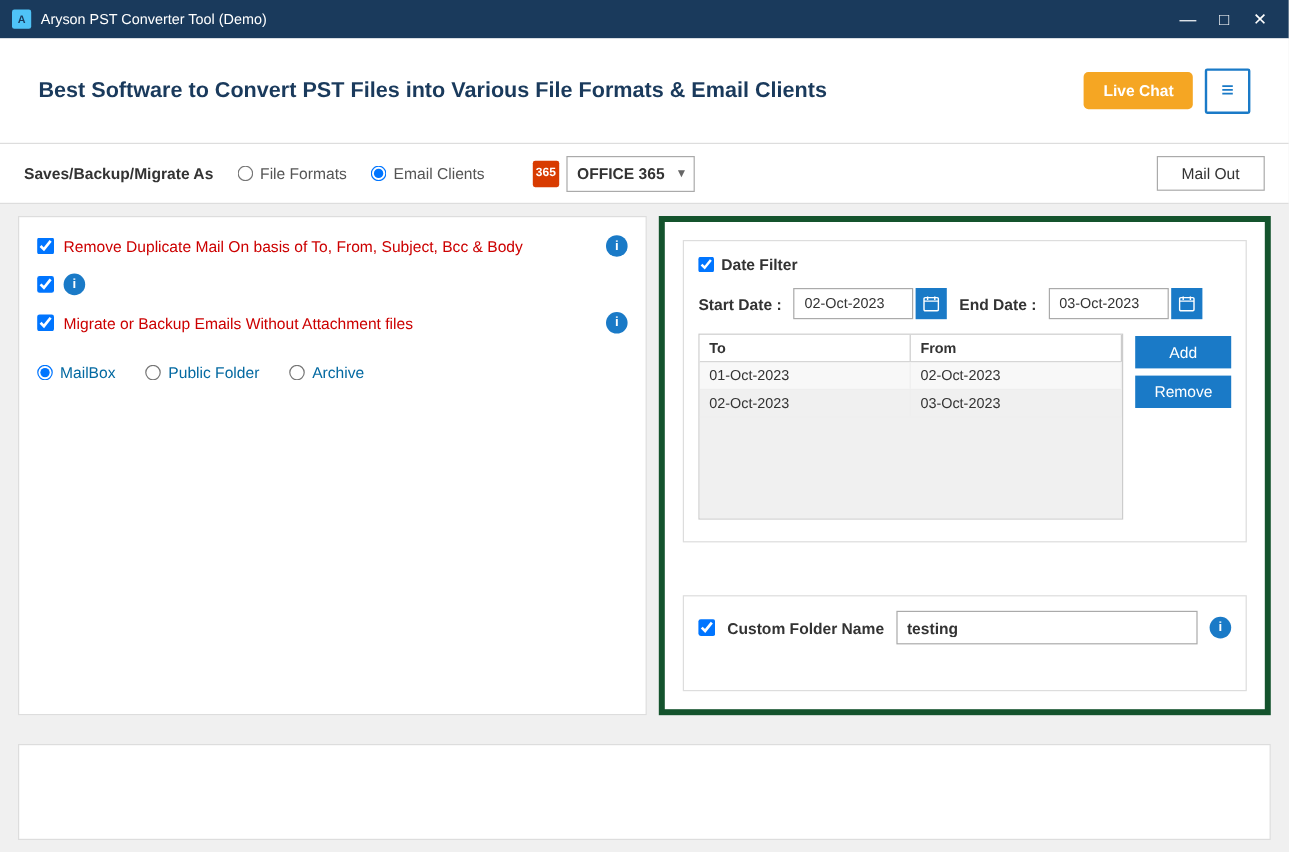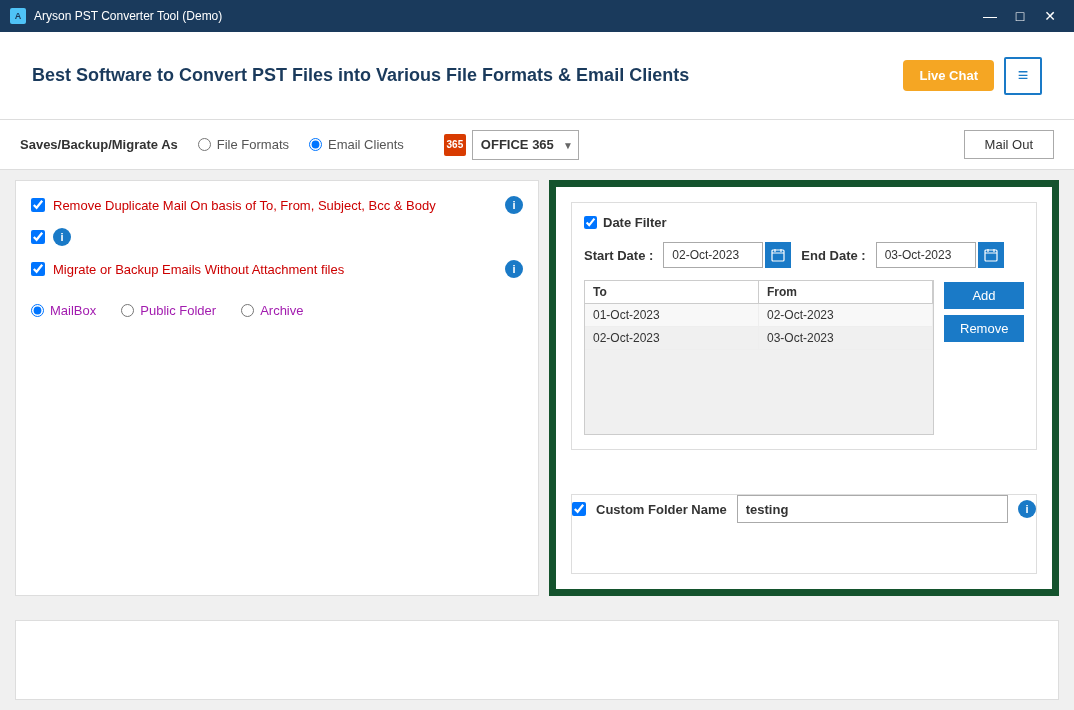--- a/index.html
+++ b/index.html
@@ -159,26 +159,26 @@
       flex-shrink: 0;
     }
 
     .radio-options {
       display: flex;
       align-items: center;
       gap: 25px;
       margin-top: 25px;
     }
     .radio-option { display: flex; align-items: center; gap: 6px; }
-    .radio-option label { font-size: 13px; color: #a21caf; cursor: pointer; }
+    .radio-option label { font-size: 13px; color: #0369a1; cursor: pointer; }
 
     
     #right-panel {
       background: white;
-      border: 7px solid #14532d;
+      border: 5px solid #14532d;
       width: 510px;
       padding: 15px;
       display: flex;
       flex-direction: column;
       gap: 12px;
     }
 
     
     #date-filter-section {
       border: 1px solid #ddd;
@@ -268,21 +268,21 @@
       padding: 6px 16px;
       cursor: pointer;
       font-size: 13px;
       width: 80px;
       text-align: center;
     }
 
     
     #custom-folder-section {
       border: 1px solid #ddd;
-      padding: 0;
+      padding: 12px;
       min-height: 80px;
       margin-top: 32px;
     }
     #custom-folder-row {
       display: flex;
       align-items: center;
       gap: 10px;
     }
     #custom-folder-row input[type="checkbox"] { width: 14px; height: 14px; cursor: pointer; }
     #custom-folder-label { font-size: 13px; font-weight: 600; color: #333; white-space: nowrap; }

